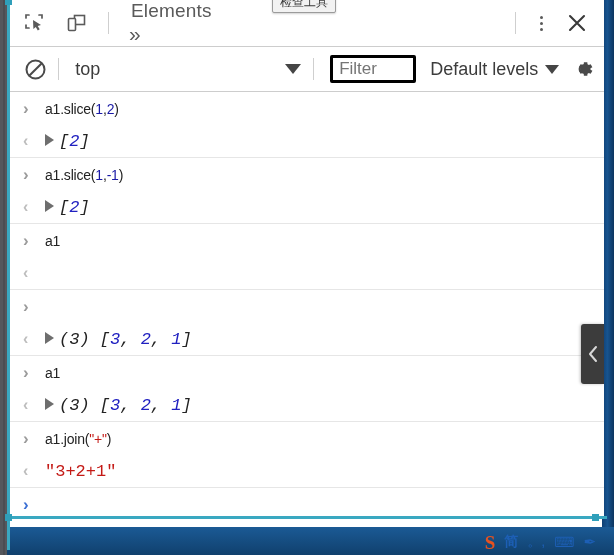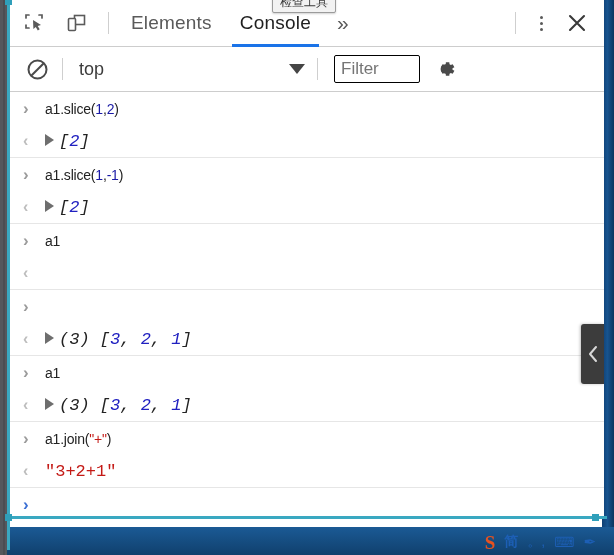--- a/index.html
+++ b/index.html
@@ -108,20 +108,21 @@
   .vsep {
     width: 1px;
     height: 22px;
     background: #cfcfcf;
     margin: 0 8px;
   }
   .tabs {
     display: flex;
     align-items: stretch;
     height: 47px;
+    flex-direction: column;
   }
   .tab {
     position: relative;
     display: flex;
     align-items: center;
     padding: 0 14px;
     font-size: 19px;
     color: #5a5a5a;
     letter-spacing: 0.2px;
     white-space: nowrap;
@@ -221,21 +222,21 @@
     width: 0; height: 0;
     border-left: 8px solid transparent;
     border-right: 8px solid transparent;
     border-top: 10px solid #454545;
     margin-left: auto;
     margin-right: 4px;
   }
   .filter-input {
     width: 86px;
     height: 28px;
-    border: 1px solid #000000;
+    border: 3px solid #000000;
     border-radius: 2px;
     background: #fff;
     font-size: 17px;
     color: #8a8a8a;
     font-family: "Liberation Sans", sans-serif;
     padding: 0 6px;
     box-sizing: border-box;
     margin-left: 8px;
     outline: none;
   }
@@ -429,23 +430,20 @@
             <rect x="4.5" y="7.5" width="7" height="12" rx="1" fill="#ffffff" stroke="#5a5a5a" stroke-width="1.6"></rect>
           </svg>
         </div>
         <div class="vsep"></div>
       </div>
 
       <div class="tabs">
         <div class="tab">
           <span>Elements</span>
         </div>
-        <div class="tab active">
-          <span>Console</span>
-        </div>
         <div class="tab-overflow">
           <span>»</span>
         </div>
       </div>
 
       <div class="tabbar-right">
         <div class="vsep"></div>
         <div class="kebab">
           <i></i>
             <i></i>
@@ -475,20 +473,24 @@
 
       <div class="ctx-select">
         <span class="ctx-label">top</span>
         <span class="caret"></span>
       </div>
 
       <div class="vsep"></div>
 
       <input class="filter-input" type="text" placeholder="Filter" style="">
 
+      <div class="levels">
+        <span>Default levels</span>
+        <span class="caret-sm"></span>
+      </div>
 
       <div class="gear">
         <svg width="26" height="26" viewBox="0 0 26 26" aria-hidden="true">
           <path fill="#4a4a4a" d="M13 8.6a4.4 4.4 0 1 0 0 8.8 4.4 4.4 0 0 0 0-8.8zm0 6.6a2.2 2.2 0 1 1 0-4.4 2.2 2.2 0 0 1 0 4.4z"></path>
           <path fill="#4a4a4a" d="M22.4 14.8l-1.9-1.1a7.6 7.6 0 0 0 0-1.4l1.9-1.1-1.7-3-2 .8a7.6 7.6 0 0 0-1.2-.7l-.2-2.1h-3.4l-.2 2.1c-.4.2-.8.4-1.2.7l-2-.8-1.7 3 1.9 1.1c0 .5 0 .9 0 1.4l-1.9 1.1 1.7 3 2-.8c.4.3.8.5 1.2.7l.2 2.1h3.4l.2-2.1c.4-.2.8-.4 1.2-.7l2 .8 1.7-3z"></path>
         </svg>
       </div>
     </div>
 
     <div class="console-body">

